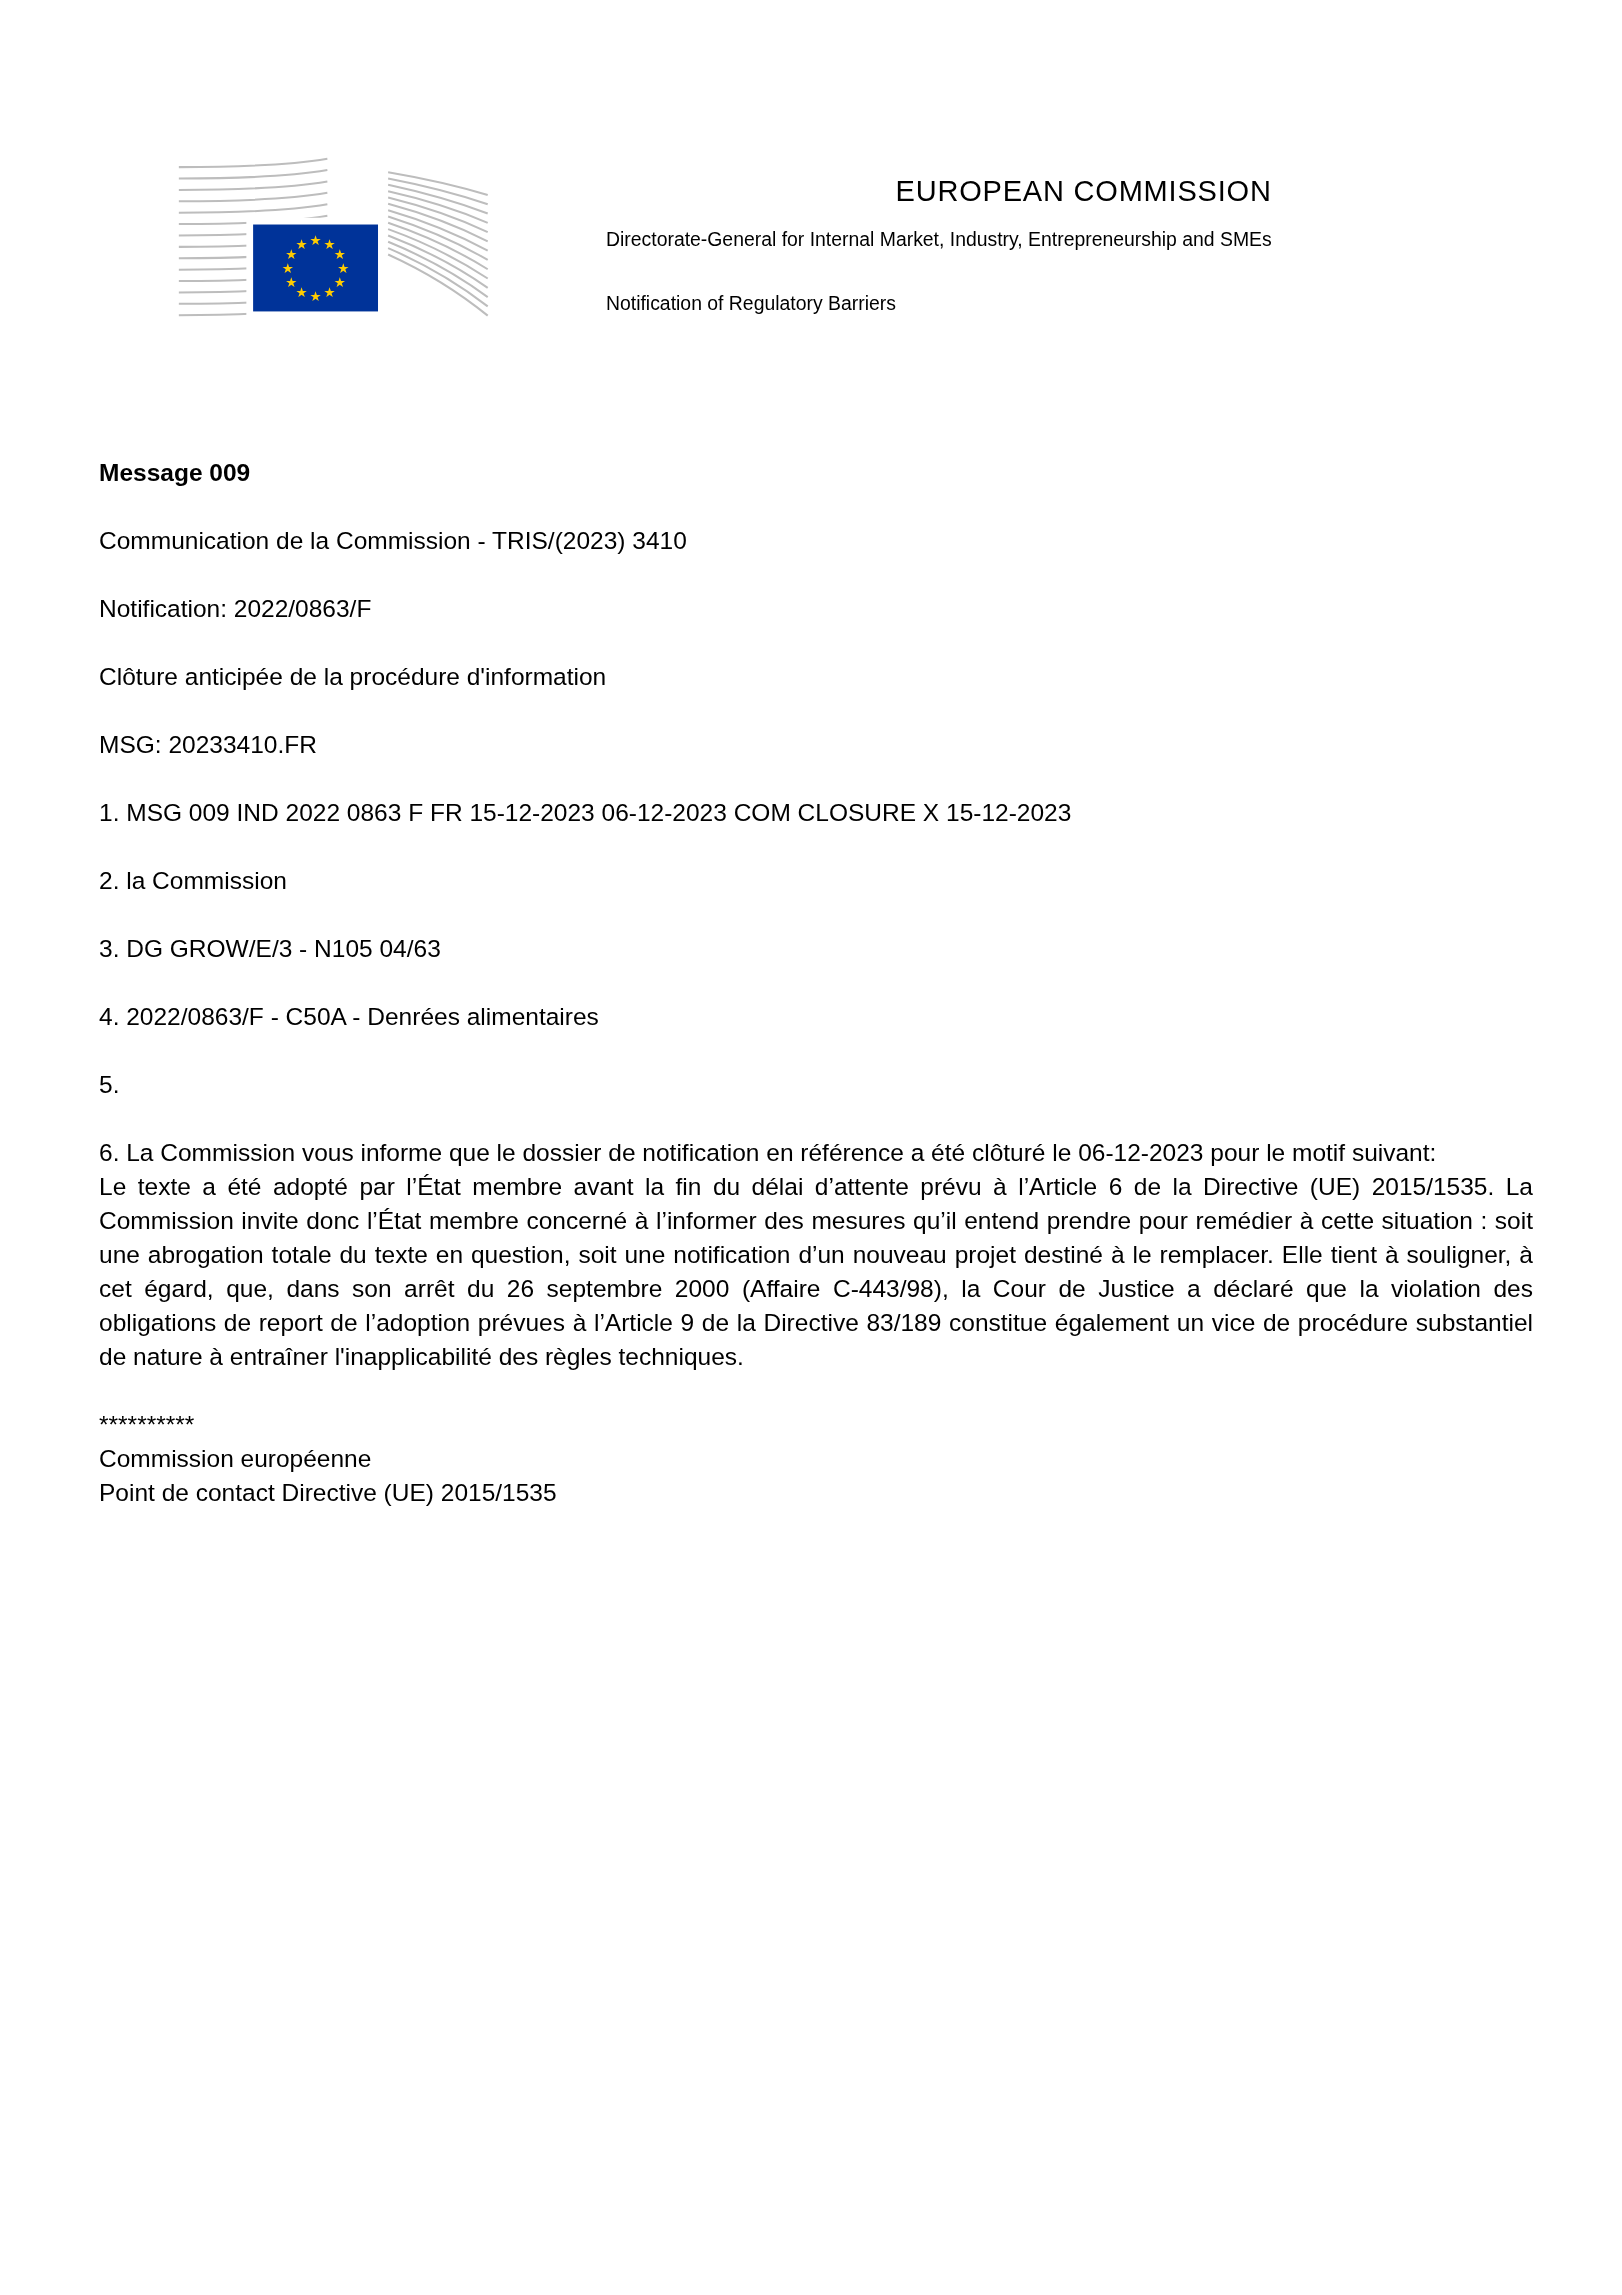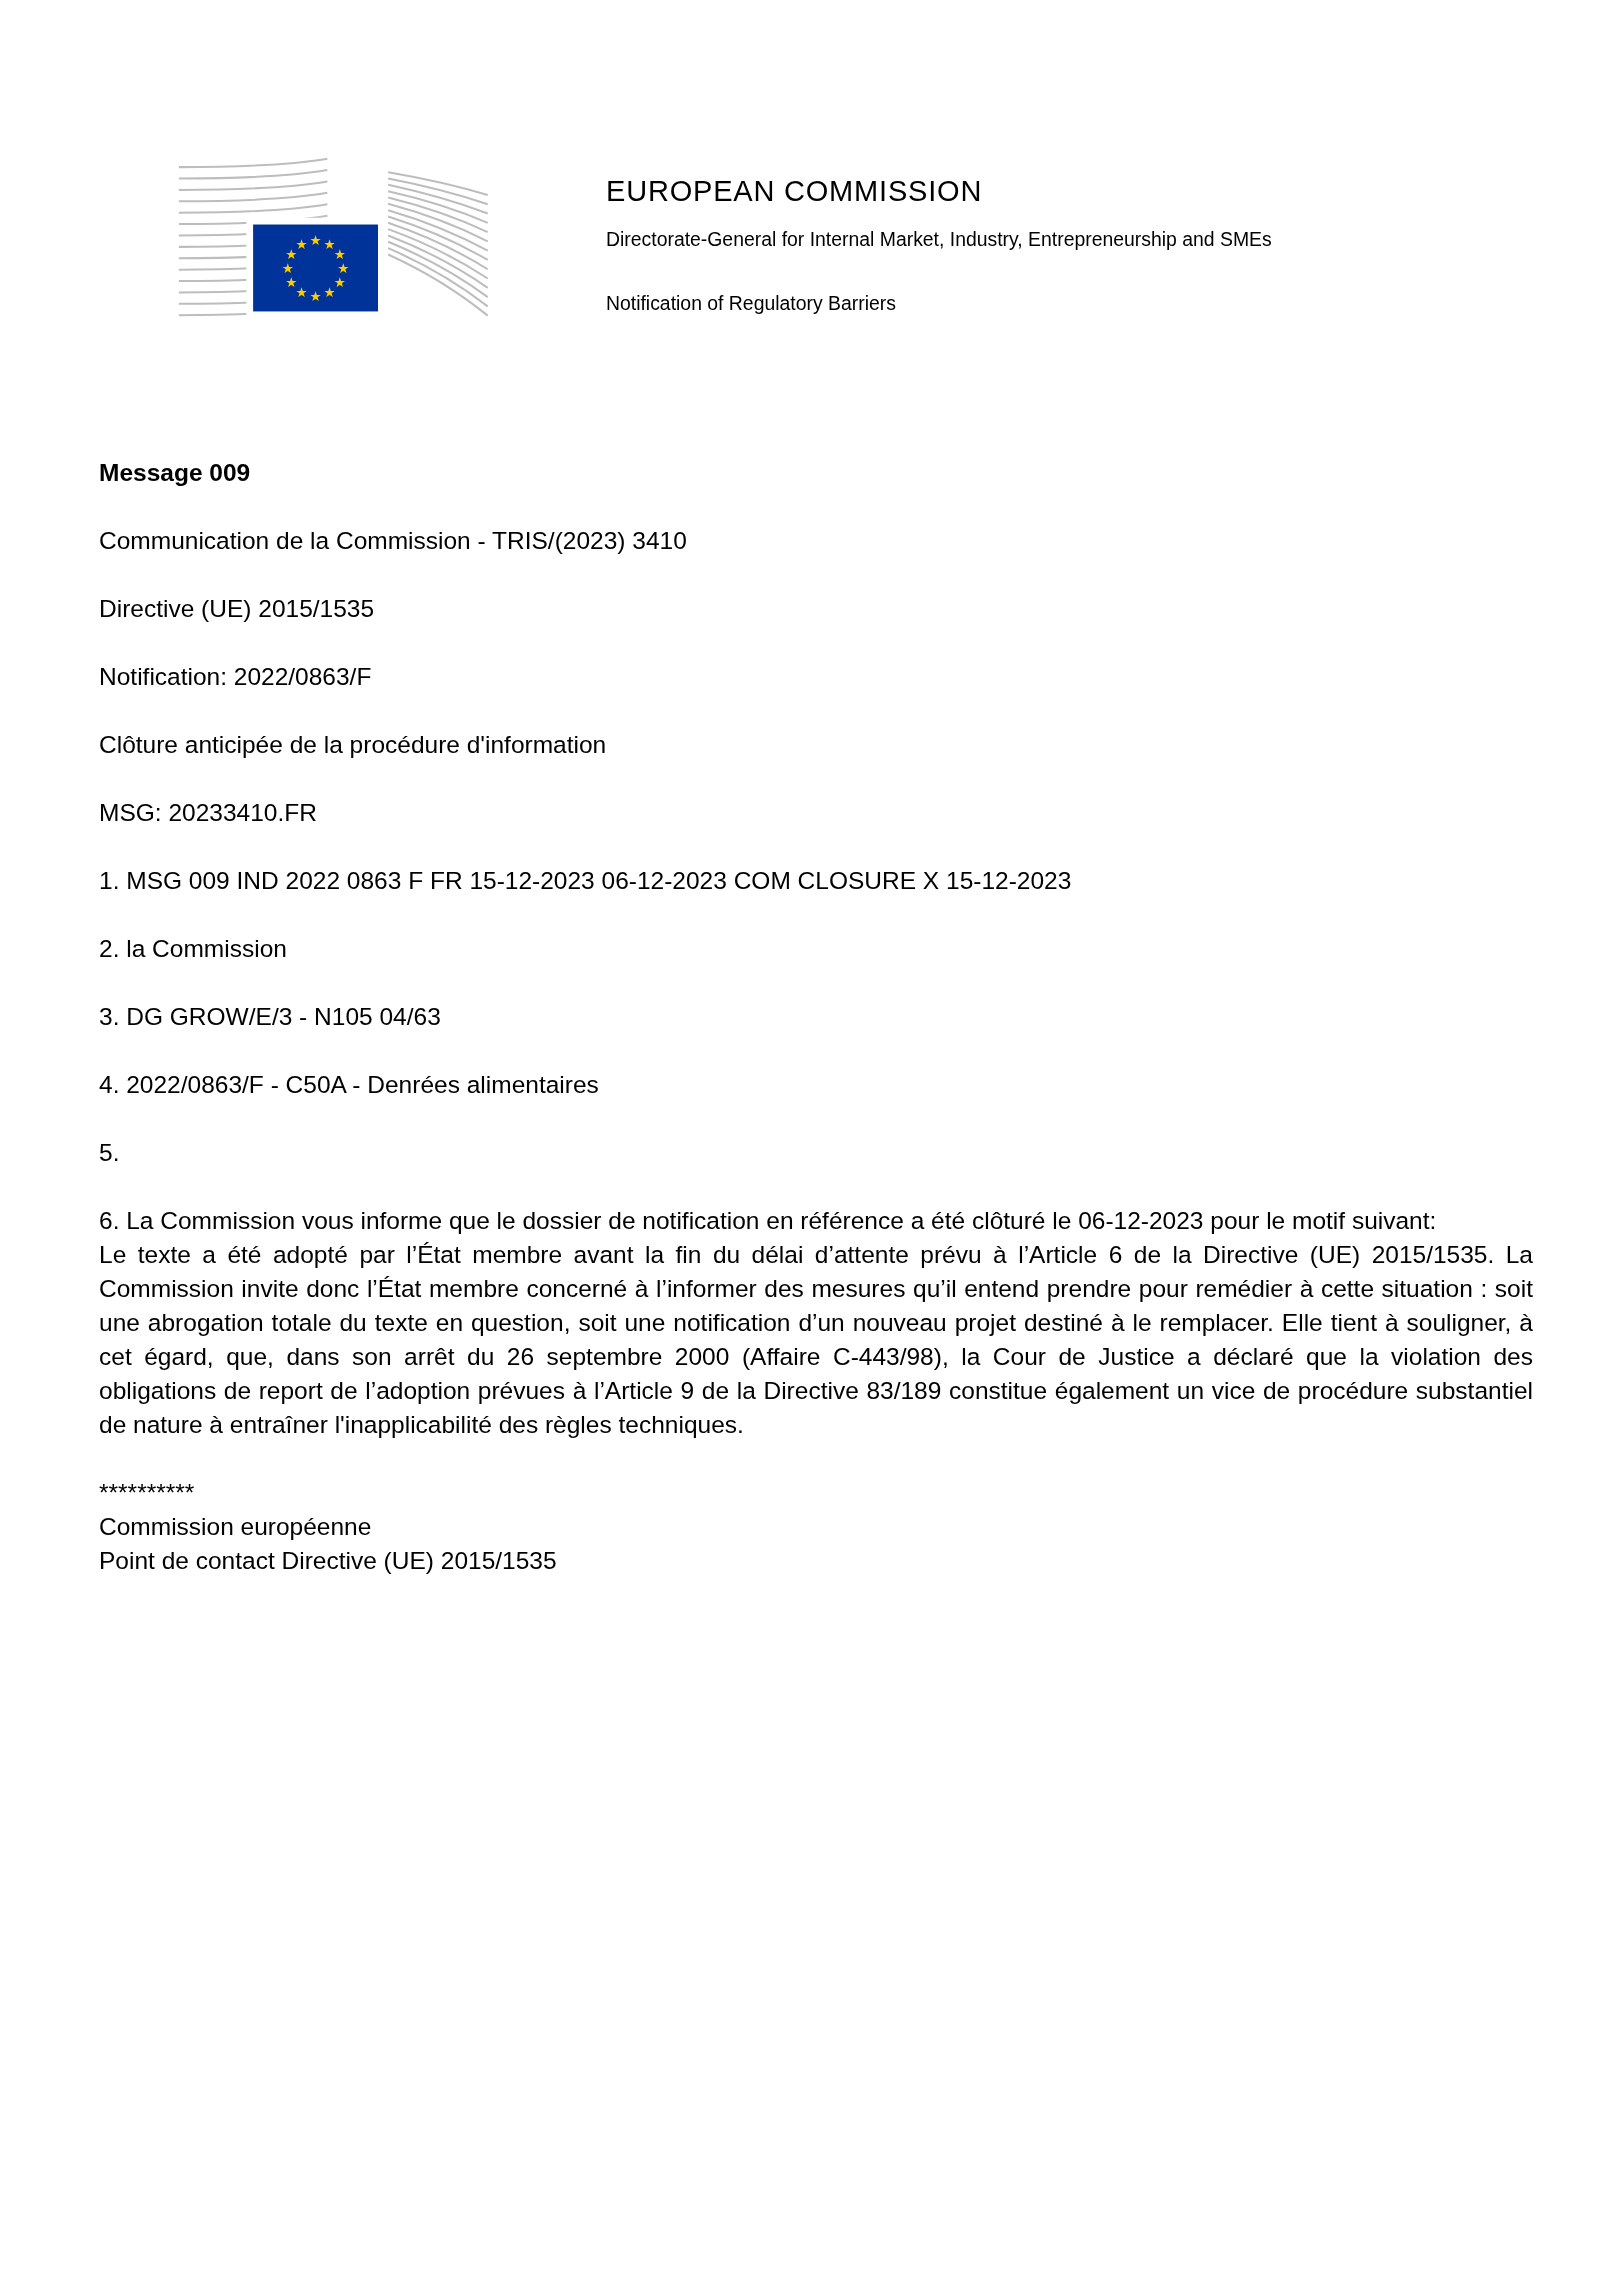--- a/index.html
+++ b/index.html
@@ -31,20 +31,21 @@
   .header-text {
     margin-left: 108px;
     padding-top: 17px;
   }
   .hc-title {
     font-size: 29px;
     letter-spacing: 0.8px;
     line-height: 34px;
     margin-bottom: 18.6px;
     font-weight: normal;
+    text-align: right;
   }
   .hc-dg {
     font-size: 19.4px;
     line-height: 24px;
     margin-bottom: 40px;
   }
   .hc-unit {
     font-size: 19.4px;
     line-height: 24px;
     margin-bottom: 14.4px;
@@ -137,21 +138,20 @@
     <div class="header-text">
       <div class="hc-title">EUROPEAN COMMISSION</div>
       <div class="hc-dg">Directorate-General for Internal Market, Industry, Entrepreneurship and SMEs</div>
       <div class="hc-service">Notification of Regulatory Barriers</div>
     </div>
   </div>
 
   <div class="body-text">
     <p>Message 009</p>
     <p>Communication de la Commission - TRIS/(2023) 3410</p>
-    <p>Directive (UE) 2015/1535</p>
     <p>Notification: 2022/0863/F</p>
     <p>Clôture anticipée de la procédure d'information</p>
     <p>MSG: 20233410.FR</p>
     <p>1. MSG 009 IND 2022 0863 F FR 15-12-2023 06-12-2023 COM CLOSURE X 15-12-2023</p>
     <p>2. la Commission</p>
     <p>3. DG GROW/E/3 - N105 04/63</p>
     <p>4. 2022/0863/F - C50A - Denrées alimentaires</p>
     <p>5.</p>
 
     <p class="para-justified"><span>6. La Commission vous informe que le dossier de notification en référence a été clôturé le 06-12-2023 pour le motif suivant:</span><br><span>Le texte a été adopté par l’État membre avant la fin du délai d’attente prévu à l’Article 6 de la Directive (UE) 2015/1535. La Commission invite donc l’État membre concerné à l’informer des mesures qu’il entend prendre pour remédier à cette situation : soit une abrogation totale du texte en question, soit une notification d’un nouveau projet destiné à le remplacer. Elle tient à souligner, à cet égard, que, dans son arrêt du 26 septembre 2000 (Affaire C-443/98), la Cour de Justice a déclaré que la violation des obligations de report de l’adoption prévues à l’Article 9 de la Directive 83/189 constitue également un vice de procédure substantiel de nature à entraîner l'inapplicabilité des règles techniques.</span></p>

